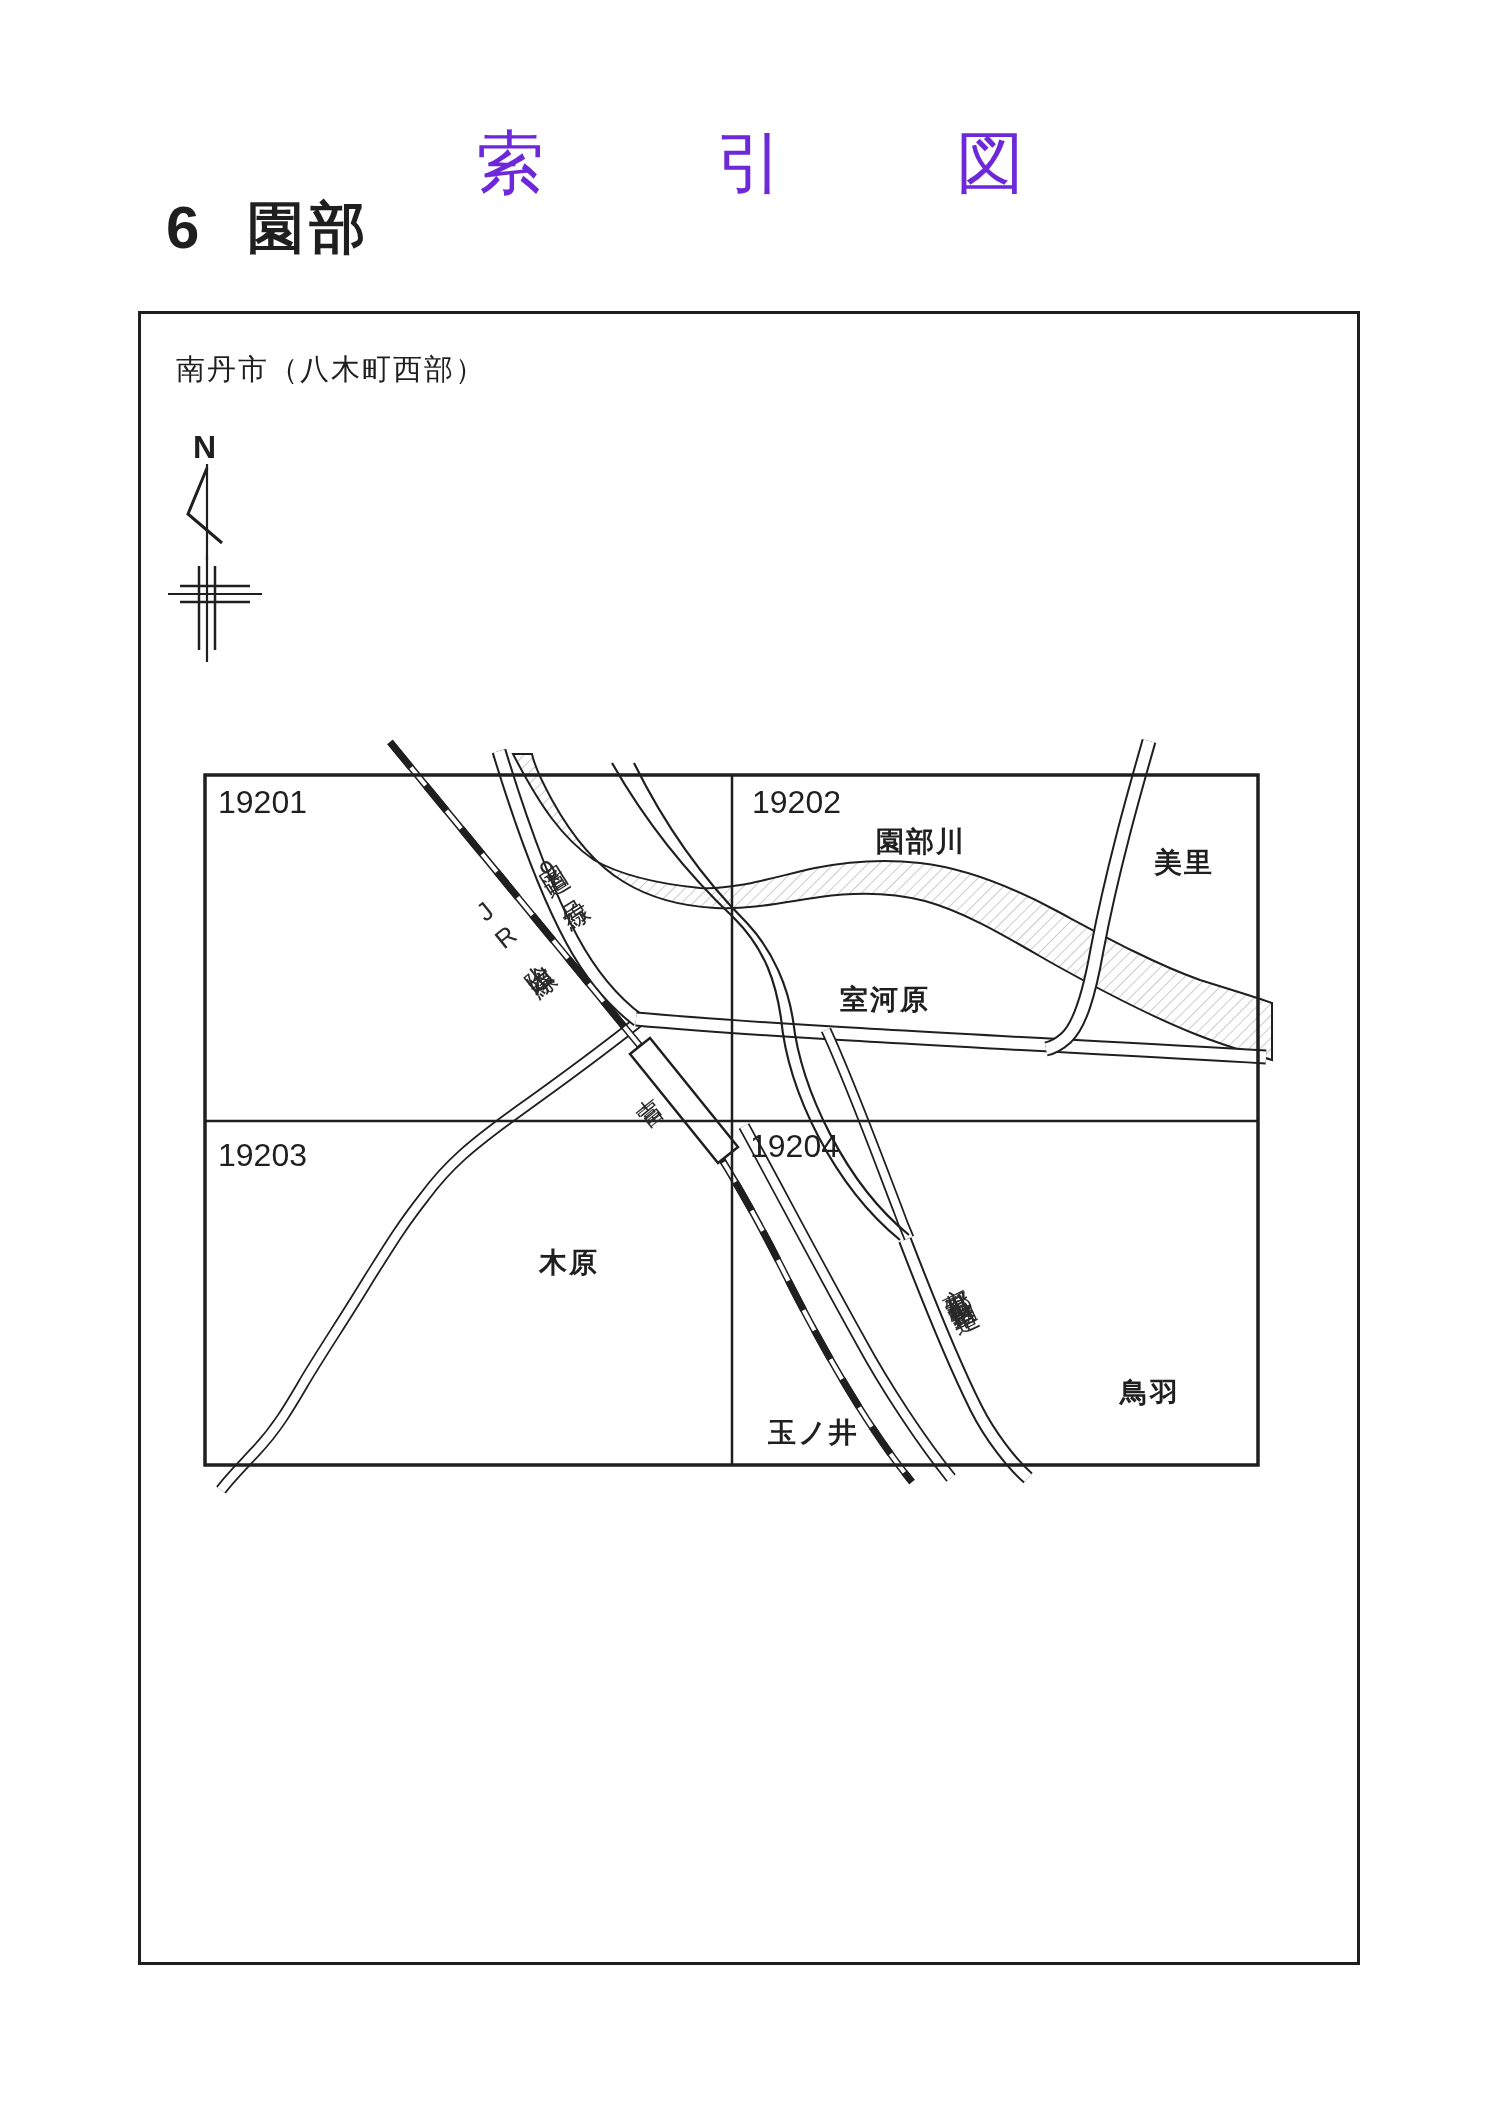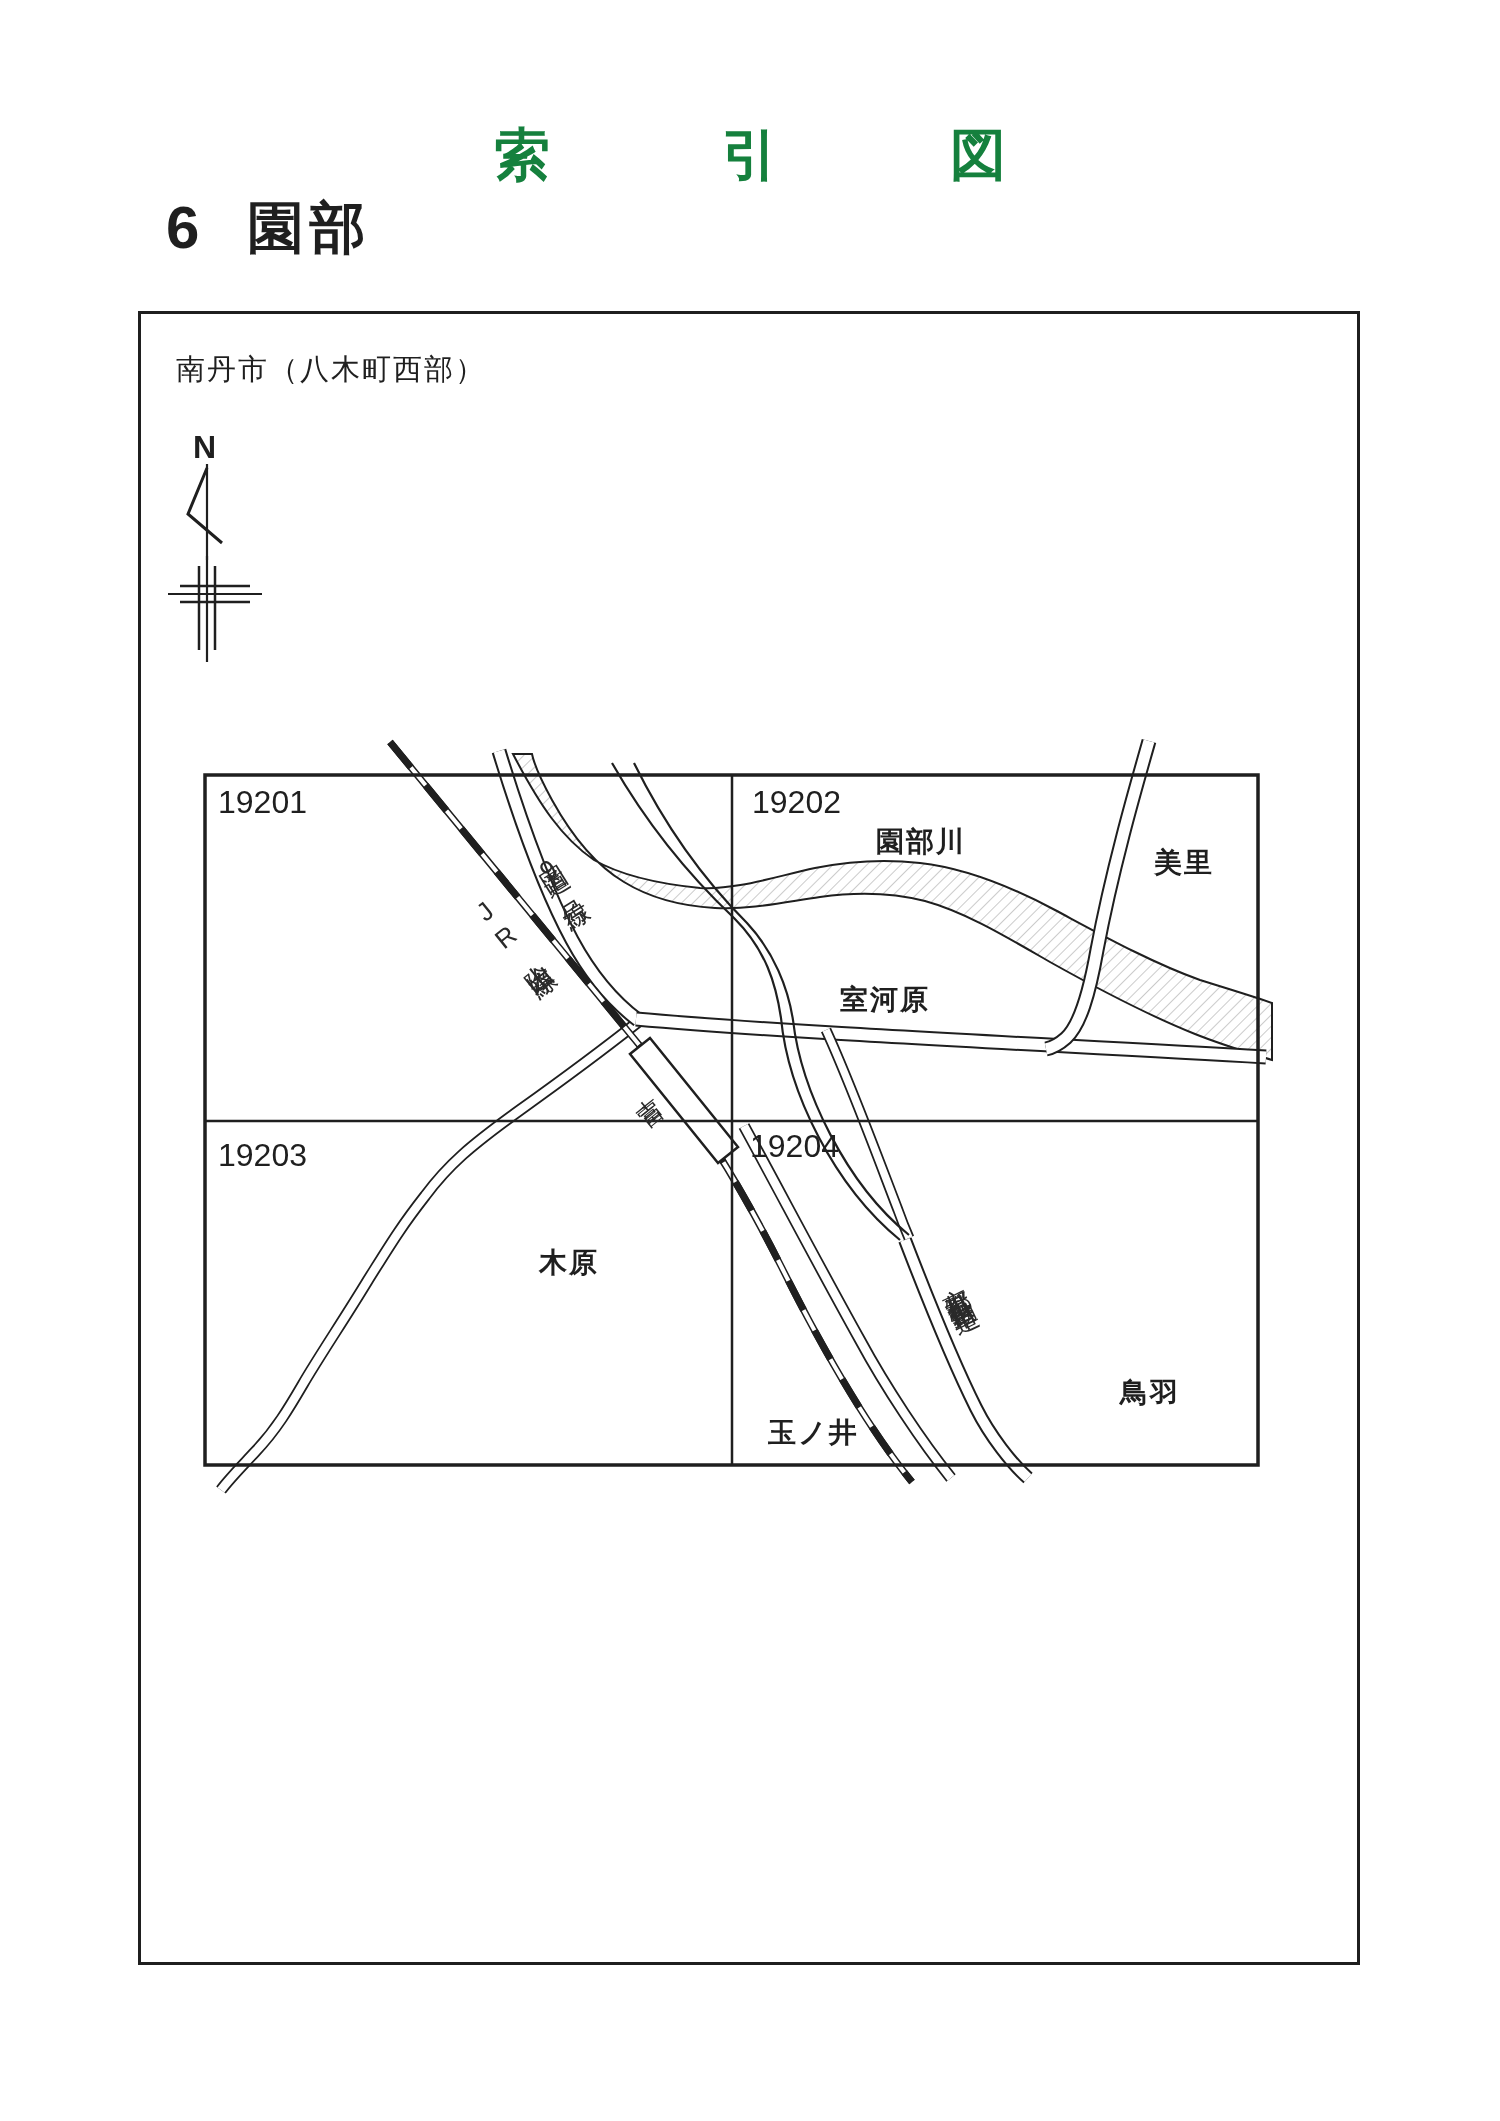--- a/index.html
+++ b/index.html
@@ -4,22 +4,22 @@
 <style>
   html,body{margin:0;padding:0;}
   body{
     width:1500px;height:2121px;position:relative;background:#ffffff;
     font-family:"Liberation Sans", sans-serif;color:#1f1f1f;
     overflow:hidden;
   }
   .abs{position:absolute;}
   .doc-title{
     top:118px;left:50%;transform:translateX(-50%);
-    font-size:56px;font-weight:700;letter-spacing:172px;padding-left:172px;
-    white-space:nowrap;color:#15803d;
+    font-size:68px;font-weight:400;letter-spacing:172px;padding-left:172px;
+    white-space:nowrap;color:#6d28d9;
   }
   .section-heading{
     top:198px;left:166px;display:flex;align-items:flex-start;
     font-weight:600;color:#1f1f1f;white-space:nowrap;
   }
   .section-number{font-size:60px;line-height:1;}
   .section-name{font-size:56px;line-height:1.07;margin-left:48px;letter-spacing:6px;}
   .outer-box{
     left:138px;top:311px;width:1216px;height:1648px;
     border:3px solid #1f1f1f;background:#ffffff;

